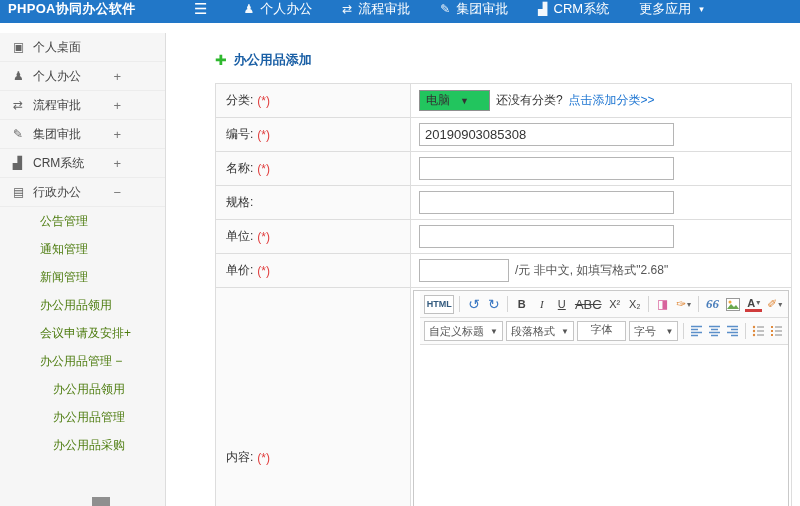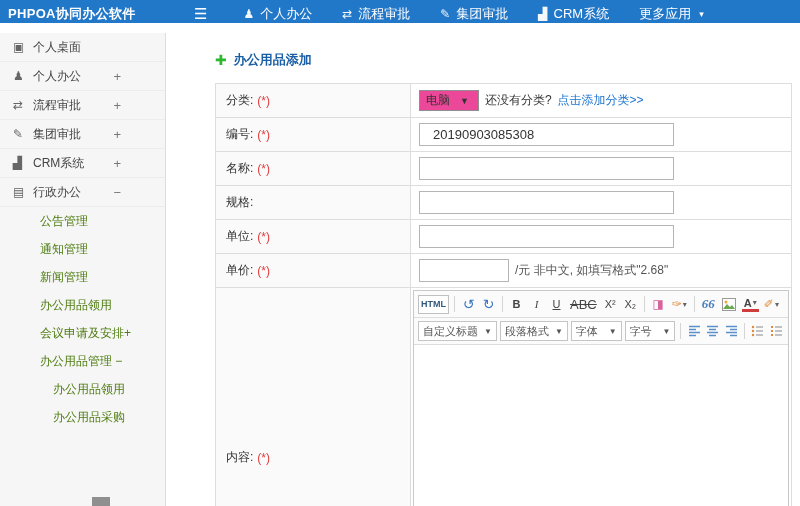--- a/index.html
+++ b/index.html
@@ -1,20 +1,20 @@
 <!DOCTYPE html>
 <html><head>
 <meta charset="utf-8">
 <style>
   * { margin:0; padding:0; box-sizing:border-box; }
   html,body { width:800px; height:506px; overflow:hidden; }
   body { font-family:"Liberation Sans","DejaVu Sans",sans-serif; font-size:12px; background:#fff; color:#333; position:relative; }
 
   
-  .topbar { height:23px; background:#2177c8; color:#fff; display:flex; align-items:flex-end; }
+  .topbar { height:23px; background:#2177c8; color:#fff; display:flex; align-items:flex-start; }
   .brand { width:166px; padding-left:8px; font-size:13px; font-weight:bold; letter-spacing:.3px; white-space:nowrap; }
   .hamburger { margin-left:28px; font-size:15px; cursor:pointer; }
   .topnav { display:flex; margin-left:36px; align-items:center; }
   .nav-item { display:flex; align-items:center; gap:6px; margin-right:30px; font-size:13px; color:#fff; text-decoration:none; cursor:pointer; white-space:nowrap; }
   .nicon { font-size:12px; opacity:.95; }
   .nav-caret { font-size:9px; margin-left:2px; }
 
   
   .layout { position:absolute; top:33px; left:0; right:0; bottom:0; display:flex; }
 
@@ -33,50 +33,50 @@
   .page-title { display:flex; align-items:center; gap:7px; margin-bottom:14px; }
   .plus-icon { color:#2eb82e; font-size:14px; font-weight:bold; }
   .title-text { color:#1a5fa5; font-size:13px; font-weight:bold; }
 
   
   .form { border:1px solid #ddd; border-bottom:none; }
   .form-row { display:flex; border-bottom:1px solid #ddd; min-height:34px; }
   .form-label { width:195px; background:#fafafa; border-right:1px solid #ddd; display:flex; align-items:center; padding-left:10px; gap:4px; color:#333; flex:none; }
   .req { color:#e03e3e; }
   .form-value { flex:1; display:flex; align-items:center; padding:5px 8px; gap:6px; min-width:0; }
-  input.text { width:255px; height:23px; border:1px solid #b5b5b5; padding:0 13px; font-family:inherit; font-size:13px; color:#333; background:#fff; }
+  input.text { width:255px; height:23px; border:1px solid #b5b5b5; padding:0 5px; font-family:inherit; font-size:13px; color:#333; background:#fff; }
   input.text.small { width:90px; }
-  .select-box { display:inline-flex; align-items:center; border:1px solid #8f8f8f; background:#ec4899; height:21px; padding:0 9px 0 6px; gap:10px; cursor:pointer; }
+  .select-box { display:inline-flex; align-items:center; border:1px solid #8f8f8f; background:#22c55e; height:21px; padding:0 20px 0 6px; gap:10px; cursor:pointer; }
   .sel-caret { font-size:9px; color:#333; }
   .hint { color:#333; }
   .link { color:#1a73d1; cursor:pointer; text-decoration:none; }
   .suffix { color:#555; white-space:nowrap; }
 
   
   .row-content { height:340px; }
   .row-content .form-value { padding:2px; align-items:stretch; }
   .editor { flex:1; border:1px solid #c9c9c9; display:flex; flex-direction:column; background:#fff; min-width:0; }
-  .ed-row { display:flex; align-items:center; padding:2px 4px; gap:3px; border-bottom:1px solid #ddd; background:#fbfbfb; height:27px; flex:none; }
+  .ed-row { display:flex; align-items:center; padding:2px 4px; gap:3px; border-bottom:1px solid #ddd; background:#fbfbfb; height:27px; flex:none;margin-left:6px; }
   .ed-btn { display:inline-flex; align-items:center; justify-content:center; min-width:17px; height:19px; font-size:11px; color:#444; cursor:pointer; padding:0 2px; white-space:nowrap; }
   .html-btn { border:1px solid #c0c0c0; background:#fff; font-size:9px; font-weight:bold; color:#335a7e; }
   .ed-sep { width:1px; height:16px; background:#d5d5d5; margin:0 2px; flex:none; }
   .b { font-weight:bold; }
   .i { font-style:italic; font-family:"Liberation Serif",serif; }
   .u { text-decoration:underline; }
   .strike { text-decoration:line-through; font-size:13px; }
   .undo,.redo { color:#3b78c3; font-size:14px; }
   .eraser { color:#d8639c; font-size:12px; }
   .brush { color:#e08a3c; font-size:12px; }
   .quote { color:#4a7ebb; font-weight:bold; font-style:italic; font-family:"Liberation Serif",serif; font-size:13px; }
   .fontcolor { border-bottom:3px solid #d03c3c; height:16px; font-weight:bold; }
   .highlight { color:#e08a3c; font-size:12px; }
   .mini-caret { font-size:8px; color:#666; margin-left:1px; }
   .ed-dd { display:inline-flex; align-items:center; justify-content:space-between; border:1px solid #c5c5c5; background:#fff; height:20px; padding:0 4px; font-size:11px; color:#555; cursor:pointer; gap:6px; white-space:nowrap; }
   .dd-caret { font-size:8px; color:#555; }
-  .dd1{ width:80px; } .dd2{ width:70px;text-align:center; } .dd3{ width:60px; } .dd4{ width:60px; }
+  .dd1{ width:80px; } .dd2{ width:70px;text-align:center; } .dd3{ width:60px;flex-direction:column; } .dd4{ width:60px; }
   .ed-content { flex:1; background:#fff; cursor:text; }
   .svgbtn { display:inline-flex; align-items:center; justify-content:center; width:19px; height:19px; cursor:pointer; }
 </style>
 </head>
 <body>
 
 <header class="topbar">
   <div class="brand">PHPOA协同办公软件</div>
   <div class="hamburger">☰</div>
   <nav class="topnav">
@@ -151,20 +151,23 @@
     </div>
     <div class="side-item child">
       <span>会议申请及安排+</span>
     </div>
     <div class="side-item child">
       <span>办公用品管理 −</span>
     </div>
 
     <div class="side-item gchild">
       <span>办公用品领用</span>
+    </div>
+    <div class="side-item gchild">
+      <span>办公用品管理</span>
     </div>
     <div class="side-item gchild">
       <span>办公用品采购</span>
     </div>
 
     <div class="scroll-thumb"></div>
   </aside>
 
   <main class="main">
     <div class="page-title">

